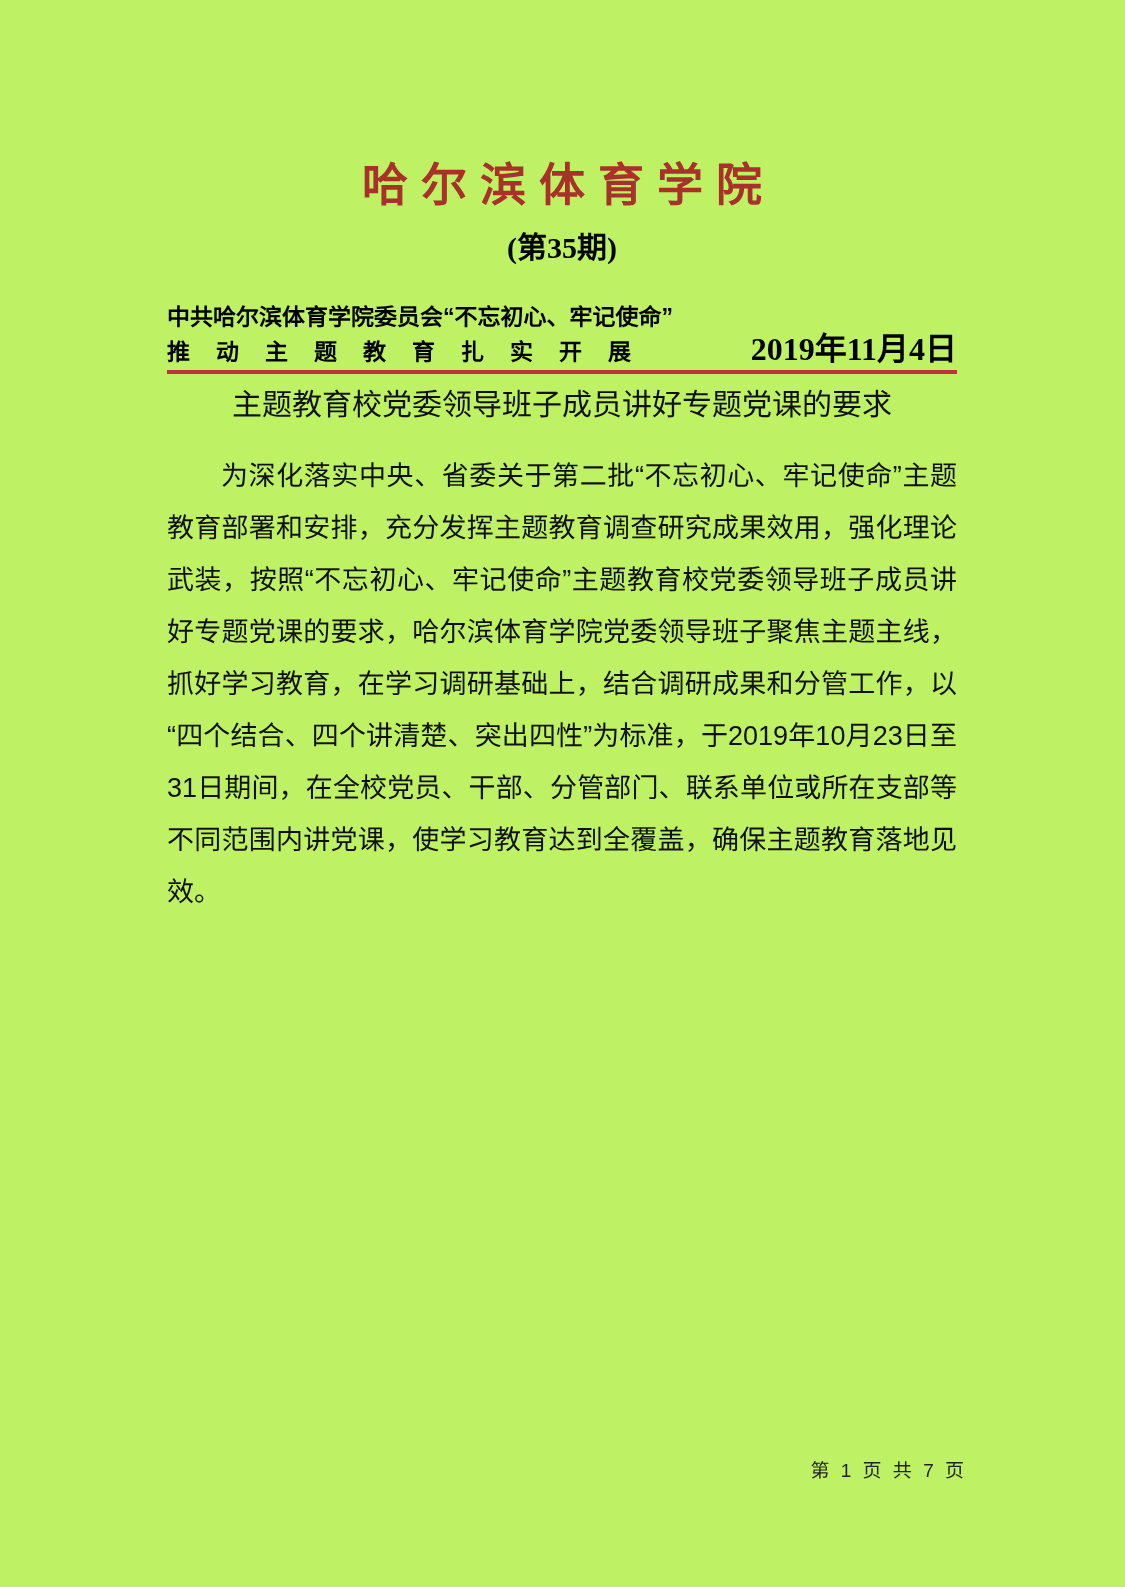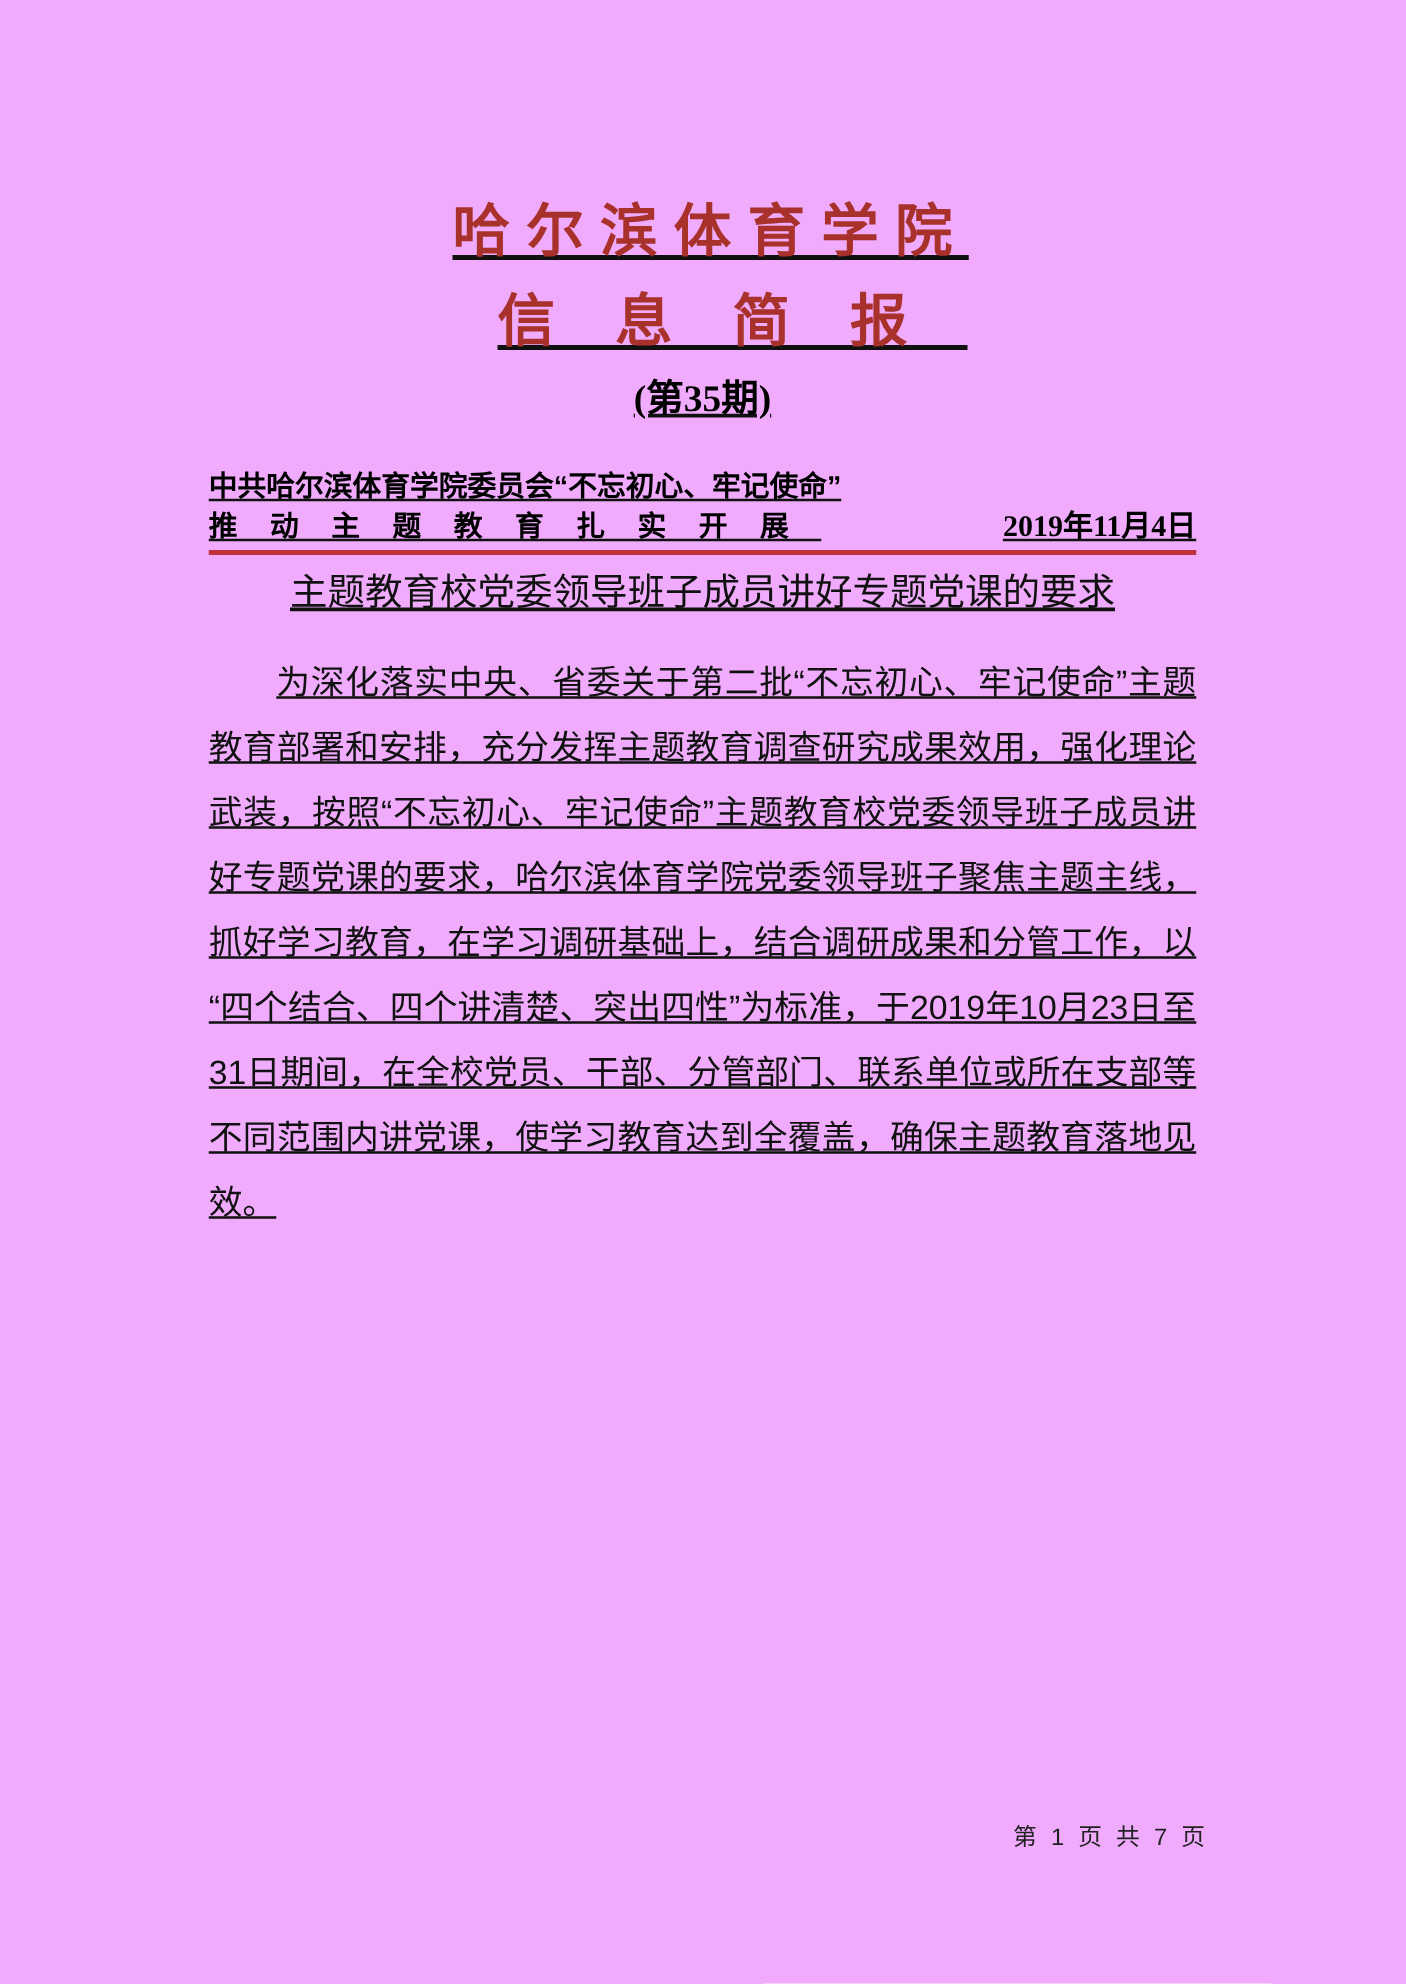--- a/index.html
+++ b/index.html
@@ -4,26 +4,25 @@
 <style>
   html, body {
     margin: 0;
     padding: 0;
     background: #ffffff;
   }
   .page {
     width: 1125px;
     height: 1587px;
     position: relative;
-    background: #f0abfc;
+    background: #bef264;
     color: var(--text-color, #111111);
     font-family: "Liberation Sans", sans-serif;
     overflow: hidden;
     margin: 0 auto;
-    text-decoration: underline;
   }
   .content {
     padding-left: 167px;
     padding-right: 168px;
   }
 
   
   .masthead-title {
     text-align: center;
     color: var(--title-red, #A8322B);
@@ -56,21 +55,21 @@
   .issuer-row {
     display: flex;
     justify-content: space-between;
     align-items: baseline;
     line-height: 30px;
     margin-top: 2px;
   }
   .issuer-office { letter-spacing: 26px; white-space: nowrap; }
   .issuer-date {
     font-family: "Liberation Serif", serif;
-    font-size: 24px;
+    font-size: 32px;
     white-space: nowrap;
   }
 
   .red-rule {
     height: 4px;
     background: var(--rule-red, #C0313E);
     margin-top: 3px;
   }
 
   
@@ -109,21 +108,20 @@
   }
 </style>
 </head>
 <body>
 
 <div class="page">
   <div class="content">
 
     <header>
       <div class="masthead-title t1">哈尔滨体育学院</div>
-      <div class="masthead-title t3">信息简报</div>
       <div class="issue-number">(第35期)</div>
     </header>
 
     <section class="issuer-block">
       <div class="issuer-line1">中共哈尔滨体育学院委员会“不忘初心、牢记使命”</div>
       <div class="issuer-row">
         <span class="issuer-office">推动主题教育扎实开展</span>
         <span class="issuer-date">2019年11月4日</span>
       </div>
     </section>

